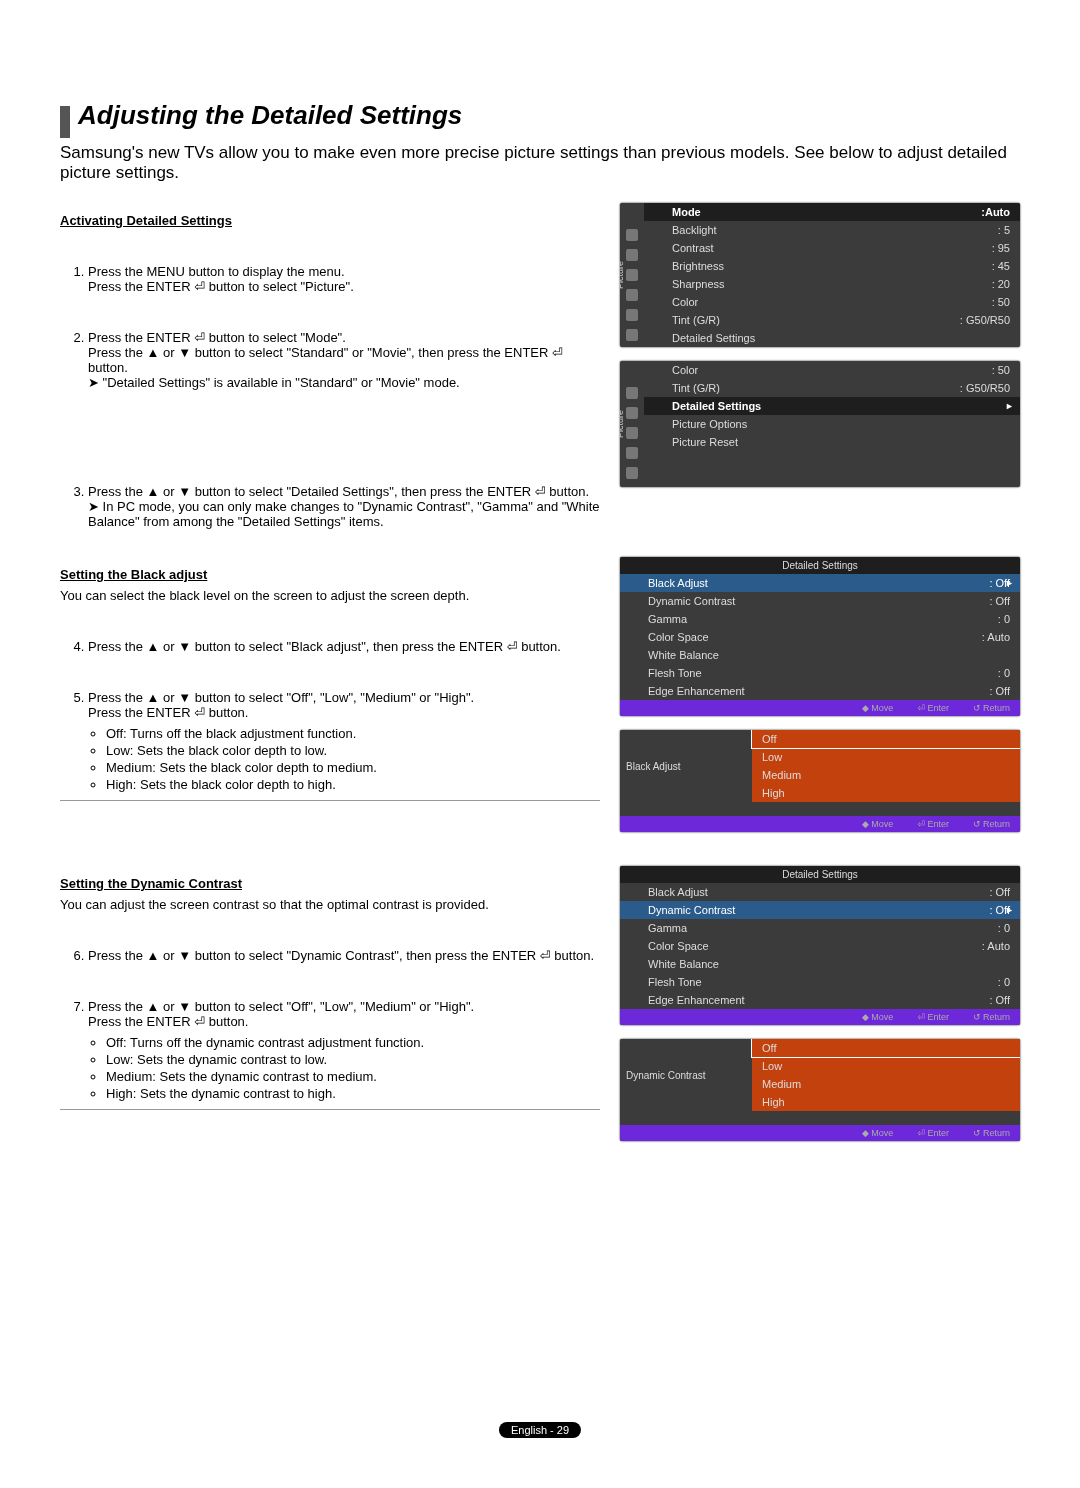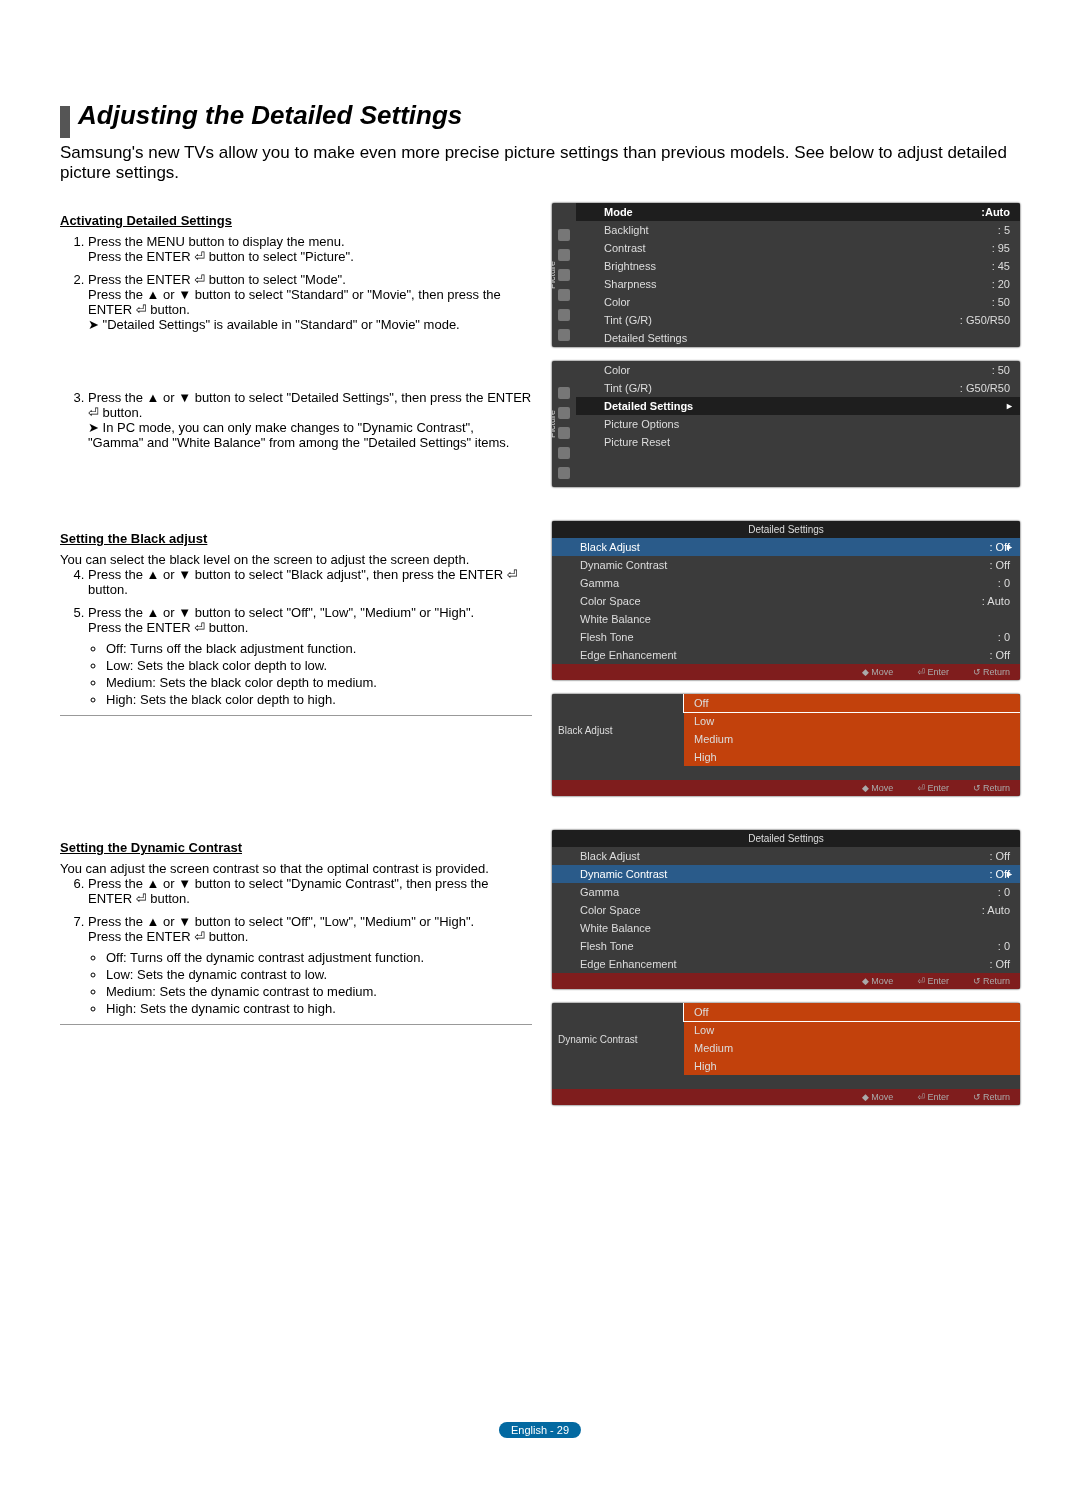--- a/index.html
+++ b/index.html
@@ -3,46 +3,46 @@
 <meta charset="utf-8">
 <style>
   body { margin:0; font-family: Arial, Helvetica, sans-serif; background:#fff; color:#000; }
   .page { width:1080px; height:1488px; position:relative; box-sizing:border-box; padding:100px 60px 40px 60px; }
   .title-wrap { display:flex; align-items:center; }
   .title-bar { width:10px; height:32px; background:#555; margin-right:8px; }
   h1 { font-size:26px; font-weight:bold; margin:0 0 12px 0;font-style:italic; }
   .intro { font-size:17px; margin:0 0 20px 0; }
   .two-col { display:flex; gap:20px; }
   .left { flex:1; font-size:13px; }
-  .right { width:468px; }
+  .right { width:400px; }
   .subhead { font-weight:bold; font-size:13px; text-decoration:underline; margin:10px 0 6px 0; }
   ol.steps { padding-left:28px; margin:0; }
-  ol.steps>li { margin-bottom:8px; }
+  ol.steps>li { margin-bottom:8px;margin-top:36px; }
   .hr { border-bottom:1px solid #999; margin-top:8px; margin-bottom:10px; }
   ul.bullets { margin:6px 0 6px 18px; padding:0; }
   ul.bullets li { margin:2px 0; }
   .note-icon::before { content:"➤ "; }
   
   .osd { background:#3b3b3b; color:#ddd; font-size:11px; margin-bottom:14px; border-radius:2px; overflow:hidden; box-shadow:0 0 2px #000; }
   .osd-row { display:flex; padding:3px 10px 3px 28px; justify-content:space-between; align-items:center; position:relative; }
   .osd-row.header { background:#1e1e1e; font-weight:bold; color:#fff; }
   .osd-row.title-row { background:#1e1e1e; font-size:10px; justify-content:center; padding:3px 0; }
   .osd-row.sel { background:#2a5b8a; color:#fff; }
   .osd-side-icons { position:absolute; left:0; top:22px; width:24px; display:flex; flex-direction:column; gap:8px; align-items:center; padding-top:4px;}
   .osd-box { position:relative; padding-left:24px; }
   .side-ic { width:12px; height:12px; background:#777; border-radius:2px; }
   .osd-tab { position:absolute; left:-14px; top:50%; transform:translateY(-50%) rotate(-90deg); font-size:9px; color:#ccc; }
-  .osd-footer { background:#7f1d1d; display:flex; justify-content:flex-end; gap:24px; padding:3px 10px; font-size:9px; color:#aaa; }
+  .osd-footer { background:#6d28d9; display:flex; justify-content:flex-end; gap:24px; padding:3px 10px; font-size:9px; color:#aaa; }
   .arrow-r::after { content:"►"; font-size:9px; color:#fff; position:absolute; right:6px; }
   .popup { background:#3b3b3b; color:#ddd; font-size:11px; margin-bottom:14px; display:flex; }
   .popup-label { width:120px; padding:20px 6px; font-size:10px; display:flex; align-items:center; }
   .popup-opts { flex:1; background:#c2410c; }
   .popup-opt { padding:3px 10px; }
   .popup-opt.sel { outline:1px solid #fff; }
-  .page-num { position:absolute; bottom:50px; left:50%; transform:translateX(-50%); font-size:11px; background:#0369a1; color:#fff; padding:2px 12px; border-radius:8px; }
+  .page-num { position:absolute; bottom:50px; left:50%; transform:translateX(-50%); font-size:11px; background:#000000; color:#fff; padding:2px 12px; border-radius:8px; }
 </style>
 </head>
 <body>
 
 <div class="page">
 
   <div class="title-wrap">
     <div class="title-bar"></div>
     <h1>Adjusting the Detailed Settings</h1>
   </div>

